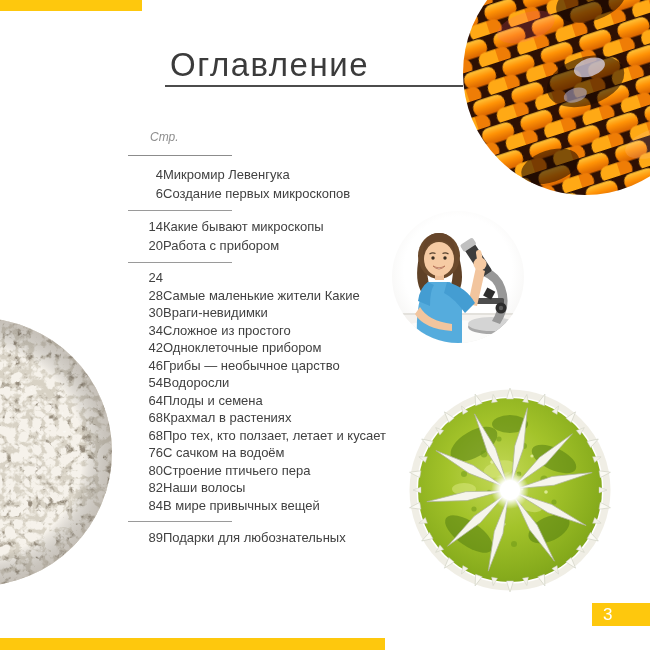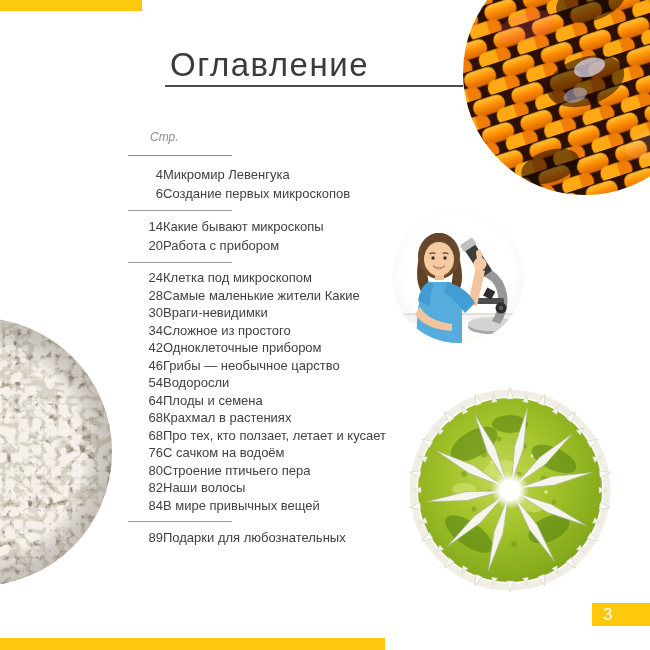--- a/index.html
+++ b/index.html
@@ -284,21 +284,20 @@
           </div>
           <div class="toc-row">
             <span class="toc-num">20</span>
             <span class="toc-label">Работа с прибором</span>
           </div>
         </div>
         <hr class="toc-divider">
         <div class="toc-group tight">
           <div class="toc-row">
             <span class="toc-num">24</span>
-            <span class="toc-label">Клетка под микроскопом</span>
           </div>
           <div class="toc-row">
             <span class="toc-num">28</span>
             <span class="toc-label">Самые маленькие жители Какие</span>
           </div>
           <div class="toc-row">
             <span class="toc-num">30</span>
             <span class="toc-label">Враги-невидимки</span>
           </div>
           <div class="toc-row">

